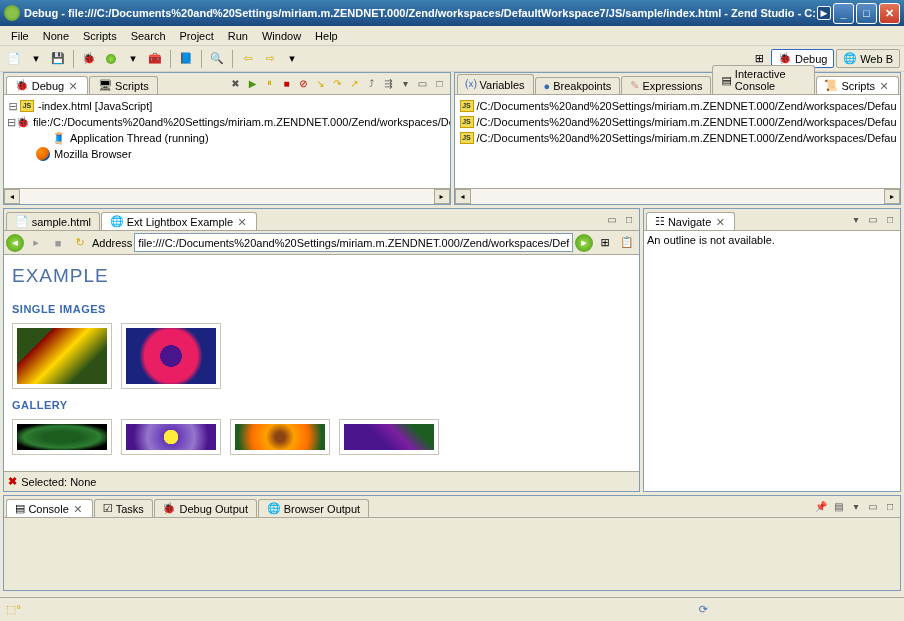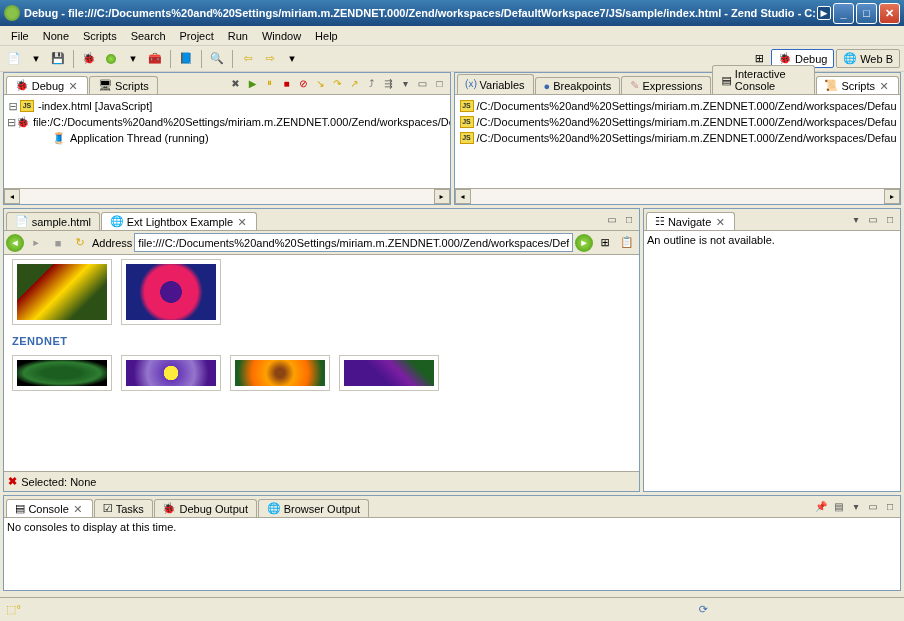--- a/index.html
+++ b/index.html
@@ -200,20 +200,28 @@
             <span class="tree-toggle">⊟</span>
             <span class="tree-icon">🐞</span>
             <span>file:/C:/Documents%20and%20Settings/miriam.m.ZENDNET.000/Zend/workspaces/DefaultWorkspace</span>
           </div>
         <div class="tree-item">
             <span class="tree-indent" style="width:32px"></span>
             <span class="tree-toggle"></span>
             <span class="tree-icon">🧵</span>
             <span>Application Thread (running)</span>
           </div>
+        <div class="tree-item">
+            <span class="tree-indent" style="width:16px"></span>
+            <span class="tree-toggle"></span>
+            <span class="tree-icon">
+              <span class="i-firefox"></span>
+            </span>
+            <span>Mozilla Browser</span>
+          </div>
       </div>
       <div class="hscroll">
         <div class="scroll-btn">◂</div>
         <div class="scroll-track"></div>
         <div class="scroll-btn">▸</div>
       </div>
     </div>
 
     <div class="panel scripts-panel">
       <div class="panel-tabs">
@@ -294,29 +302,31 @@
         <div class="addr-btn" style="color:#999">▸</div>
         <div class="addr-btn" style="color:#999">■</div>
         <div class="addr-btn" style="color:#d4aa00">↻</div>
         <span>Address</span>
         <input class="addr-input" value="file:///C:/Documents%20and%20Settings/miriam.m.ZENDNET.000/Zend/workspaces/DefaultWorkspace7/JS/sample/in" style="">
         <div class="addr-btn" style="background:radial-gradient(#9cdc4d,#4a9610);border-radius:50%;color:white;width:18px;height:18px">▸</div>
         <div class="addr-btn">⊞</div>
         <div class="addr-btn">📋</div>
       </div>
       <div class="browser-content">
+        <h1 class="example-title">EXAMPLE</h1>
+        <div class="section-label">SINGLE IMAGES</div>
         <div class="img-row">
           <div class="thumb">
               <div class="thumb-img flower1"></div>
             </div>
           <div class="thumb">
               <div class="thumb-img flower2"></div>
             </div>
         </div>
-        <div class="section-label">ZENDNET</div>
+        <div class="section-label">GALLERY</div>
         <div class="img-row">
           <div class="thumb">
               <div class="thumb-img flower3" style="height:26px"></div>
             </div>
           <div class="thumb">
               <div class="thumb-img flower4" style="height:26px"></div>
             </div>
           <div class="thumb">
               <div class="thumb-img flower5" style="height:26px"></div>
             </div>
@@ -371,23 +381,20 @@
             <span>Browser Output</span>
           </div>
         <div class="panel-toolbar">
           <div class="panel-tb-btn">📌</div>
           <div class="panel-tb-btn">▤</div>
           <div class="panel-tb-btn">▾</div>
           <div class="panel-tb-btn">▭</div>
           <div class="panel-tb-btn">□</div>
         </div>
       </div>
-      <div class="panel-body">
-        <span>No consoles to display at this time.</span>
-      </div>
     </div>
   </div>
 </div>
 
 <div class="bottom-status">
   <span style="color:#d4aa00">⬚°</span>
   <span style="margin-left:auto;margin-right:190px;color:#3869b1">⟳</span>
 </div>
 
 </body></html>

